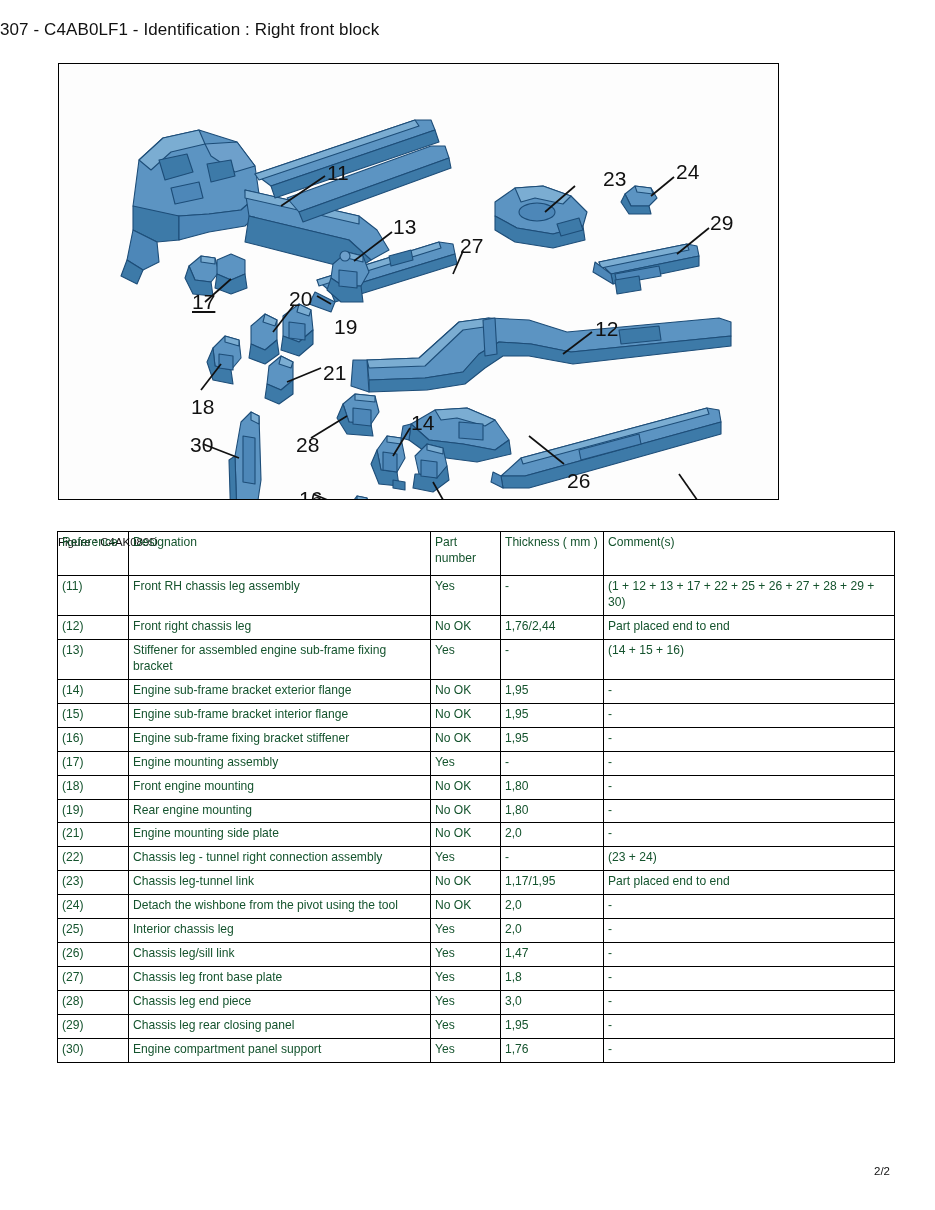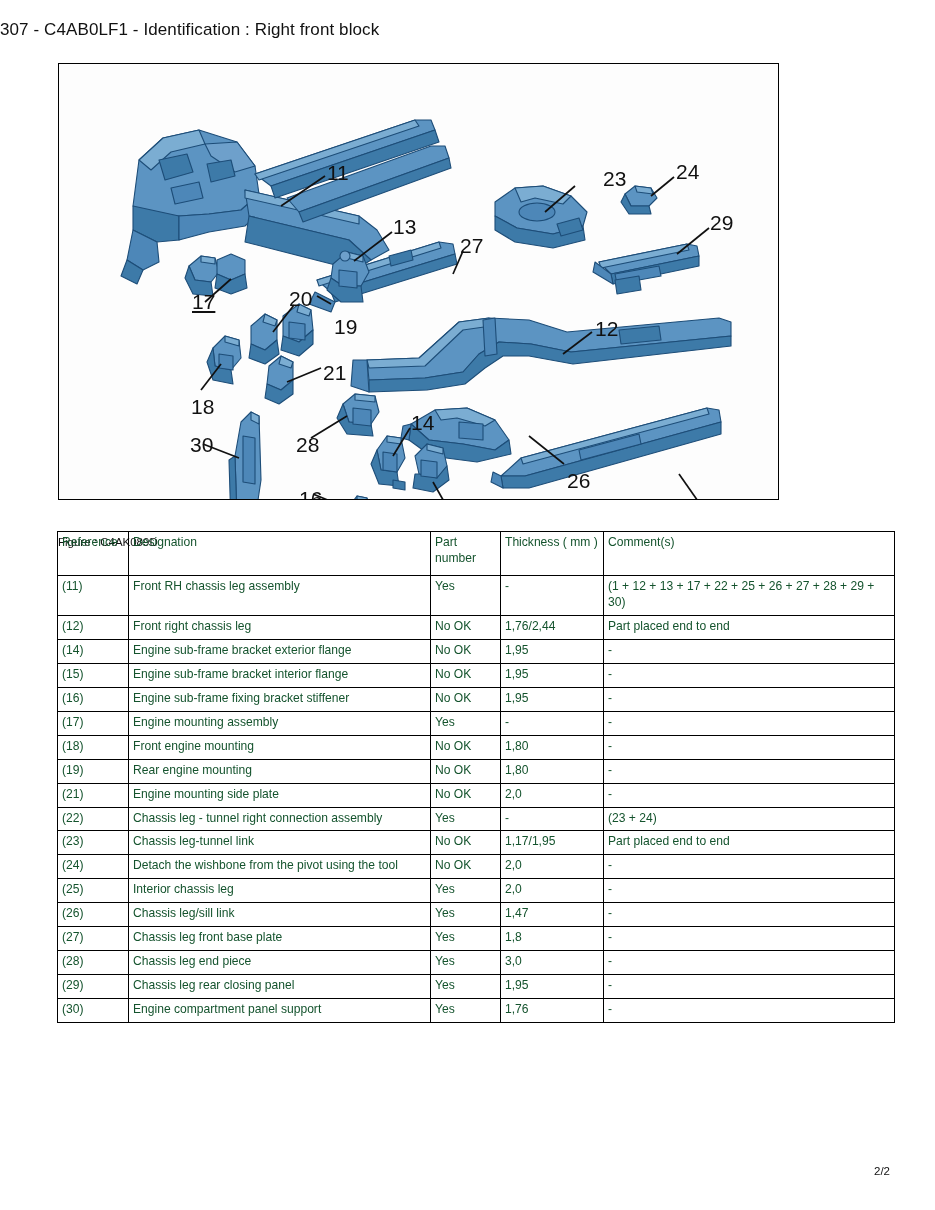--- a/index.html
+++ b/index.html
@@ -353,20 +353,27 @@
         <td>(1 + 12 + 13 + 17 + 22 + 25 + 26 + 27 + 28 + 29 + 30)</td>
       </tr>
       <tr>
         <td>(12)</td>
         <td>Front right chassis leg</td>
         <td>No OK</td>
         <td>1,76/2,44</td>
         <td>Part placed end to end</td>
       </tr>
       <tr>
+        <td>(13)</td>
+        <td>Stiffener for assembled engine sub-frame fixing bracket</td>
+        <td>Yes</td>
+        <td>-</td>
+        <td>(14 + 15 + 16)</td>
+      </tr>
+      <tr>
         <td>(14)</td>
         <td>Engine sub-frame bracket exterior flange</td>
         <td>No OK</td>
         <td>1,95</td>
         <td>-</td>
       </tr>
       <tr>
         <td>(15)</td>
         <td>Engine sub-frame bracket interior flange</td>
         <td>No OK</td>

